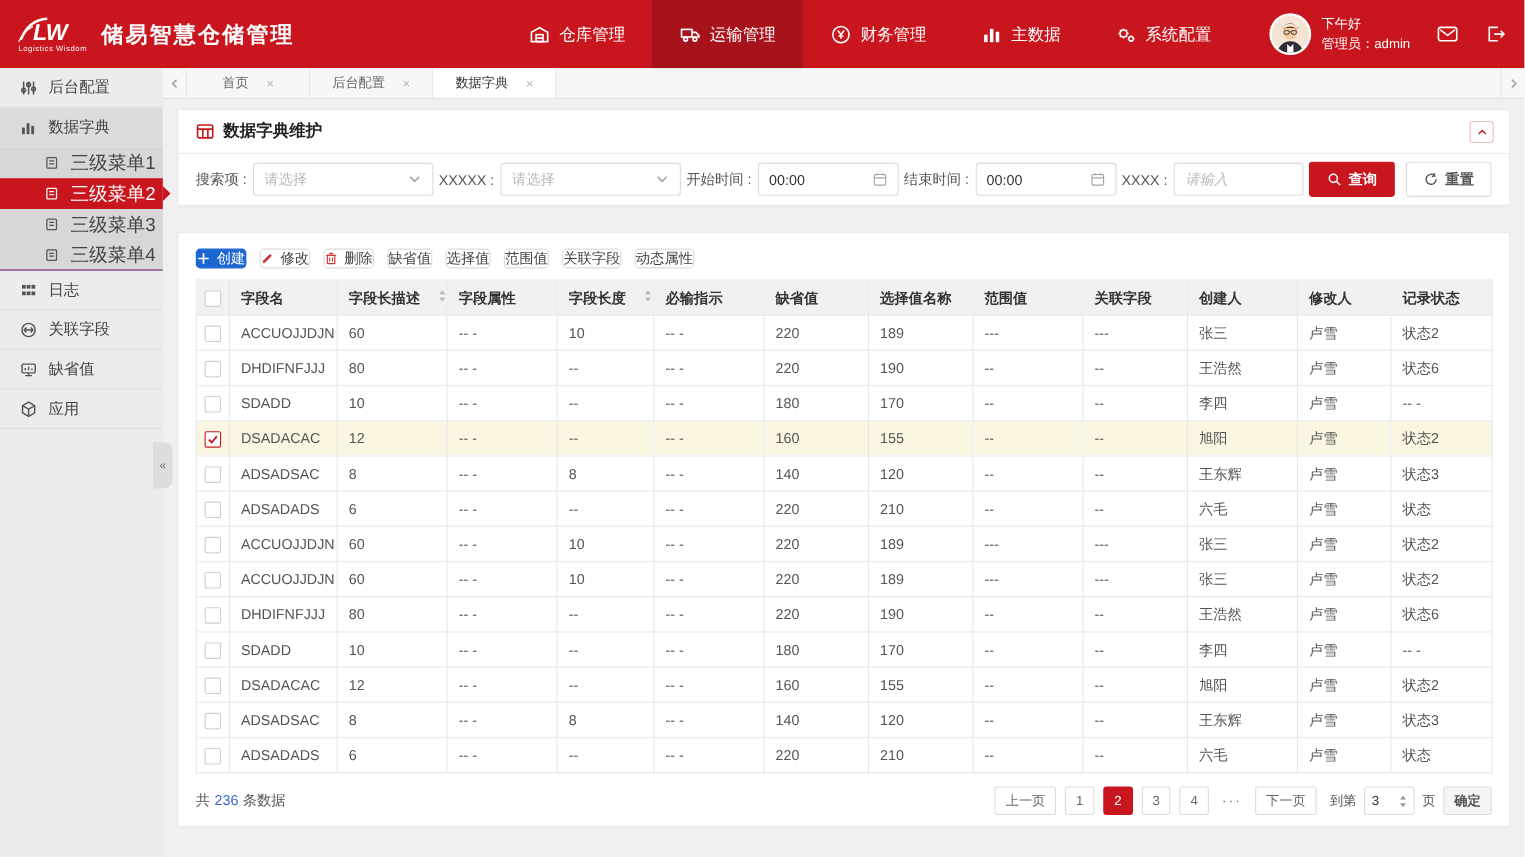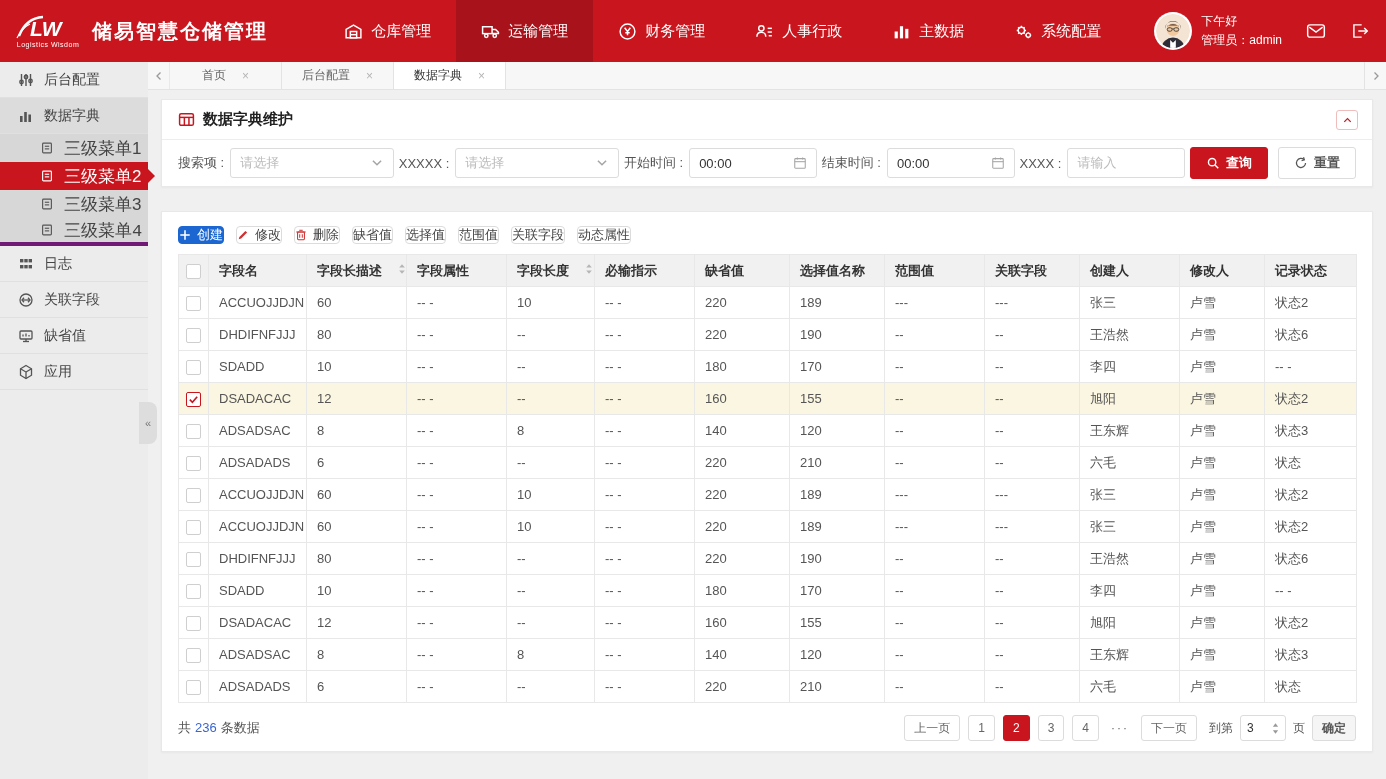--- a/index.html
+++ b/index.html
@@ -24,21 +24,21 @@
   .hicon svg { width:20px; height:20px; }
 
   
   .frame { display:flex; height:717px; }
   .sidebar { width:148px; background:#ECECEC; position:relative; flex-shrink:0; z-index:4; }
   .side-item { display:flex; align-items:center; gap:10px; height:36px; padding-left:18px; font-size:14px; color:#444; cursor:pointer; border-bottom:1px solid #E0E0E0; }
   .side-item svg { width:16px; height:16px; color:#555; flex-shrink:0; }
   .side-item.group { background:#DCDCDC; }
   .side-item.sub { height:28px; padding-left:40px; background:#D7D7D7; font-size:17px; border-bottom:none; }
   .side-item.sub svg { width:14px; height:14px; }
-  .side-item.sub.last { border-bottom:4px solid #701a75;font-family:Liberation Mono, monospace; }
+  .side-item.sub.last { border-bottom:1px solid #701a75; }
   .side-item.active { background:#C9161E; color:#fff; position:relative; }
   .side-item.active svg { color:#fff; }
   .side-item.active::after { content:""; position:absolute; right:-7px; top:50%; margin-top:-7px;
     border-left:7px solid #C9161E; border-top:7px solid transparent; border-bottom:7px solid transparent; z-index:6; }
   .collapse-handle { position:absolute; right:-9px; top:340px; width:18px; height:42px; background:#DDDDDD;
     border-radius:0 8px 8px 0; display:flex; align-items:center; justify-content:center; color:#777; font-size:11px; cursor:pointer; z-index:5; }
 
   .main { flex:1; display:flex; flex-direction:column; min-width:0; }
 
   
@@ -63,21 +63,21 @@
   .collapse-btn svg { width:11px; height:11px; }
 
   .filter-row { height:46px; display:flex; align-items:center; justify-content:space-between; padding:0 16px; }
   .field { display:flex; align-items:center; }
   .flabel { color:#555; margin-right:6px; white-space:nowrap; }
   .fbox { height:30px; border:1px solid #DCDCDC; border-radius:3px; display:flex; align-items:center; padding:0 9px; background:#fff; cursor:pointer; }
   .fbox .ph { color:#BBB; }
   .fbox .val { color:#333; }
   .fbox.select { width:164px; justify-content:space-between; }
   .fbox.time { width:128px; justify-content:space-between; }
-  .fbox.text { width:118px; }
+  .fbox.text { width:118px;font-style:italic; }
   .fbox svg { width:14px; height:14px; color:#A5A5A5; flex-shrink:0; }
   .search-actions { display:flex; gap:10px; }
   .btn { height:32px; border-radius:3px; display:inline-flex; align-items:center; justify-content:center; gap:6px; padding:0 15px;
     cursor:pointer; border:1px solid #DCDCDC; background:#fff; color:#555; font-size:13px; font-weight:bold; }
   .btn.primary-red { background:#C9161E; border-color:#C9161E; color:#fff; }
   .btn svg { width:14px; height:14px; }
 
   
   .table-card { padding:14px 16px 10px; }
   .toolbar { display:flex; gap:12px; margin-bottom:10px; }
@@ -158,34 +158,20 @@
       <div class="nav-item">
         <span style="display: inline-flex;">
           <svg viewBox="0 0 18 18">
             <g fill="none" stroke="currentColor" stroke-width="1.4">
               <circle cx="9" cy="9" r="7"></circle>
               <path d="M6.3 5.5 L9 9 L11.7 5.5 M9 9 V12.6 M6.9 10.2 H11.1"></path>
             </g>
           </svg>
         </span>
         <span>财务管理</span>
-      </div>
-      <div class="nav-item">
-        <span style="display: inline-flex;">
-          <svg viewBox="0 0 18 18">
-            <g fill="none" stroke="currentColor" stroke-width="1.4">
-              <circle cx="6" cy="6" r="2.5"></circle>
-              <path d="M1.8 14 C1.8 11 4 9.8 6 9.8 C8 9.8 10.2 11 10.2 14"></path>
-              <line x1="12" y1="6" x2="16" y2="6"></line>
-              <line x1="12" y1="9.5" x2="16" y2="9.5"></line>
-              <line x1="13" y1="13" x2="16" y2="13"></line>
-            </g>
-          </svg>
-        </span>
-        <span>人事行政</span>
       </div>
       <div class="nav-item">
         <span style="display: inline-flex;">
           <svg viewBox="0 0 18 18">
             <g fill="currentColor">
               <rect x="2.5" y="9" width="3" height="6.5"></rect>
               <rect x="7.5" y="4" width="3" height="11.5"></rect>
               <rect x="12.5" y="6.5" width="3" height="9"></rect>
             </g>
           </svg>

